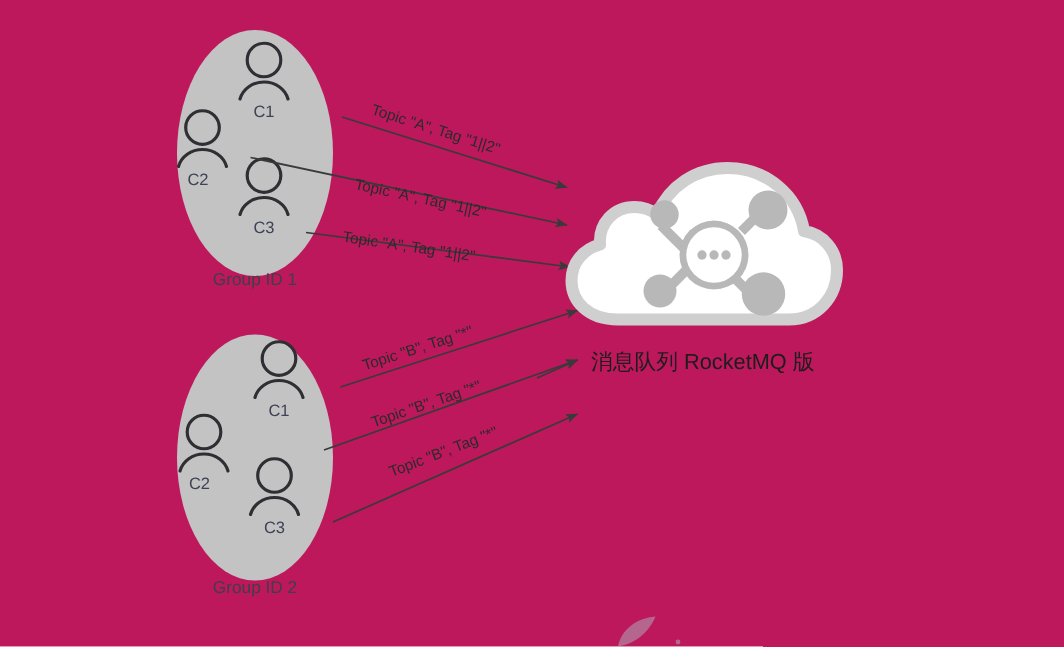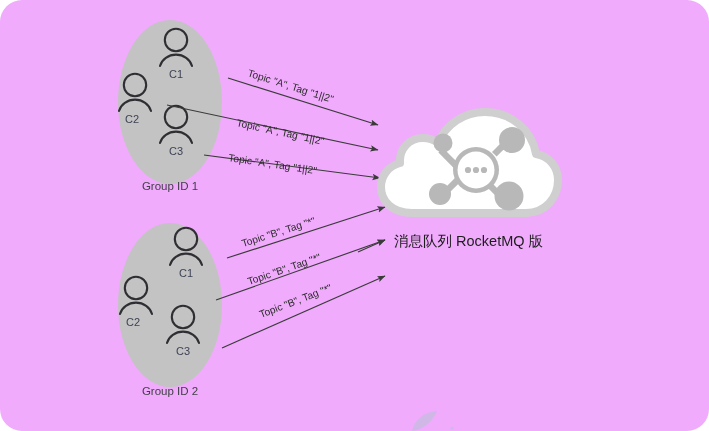--- a/index.html
+++ b/index.html
@@ -8,23 +8,22 @@
     padding: 0;
     background: #ffffff;
   }
   body {
     font-family: "Liberation Sans", "DejaVu Sans", sans-serif;
   }
   #canvas {
     position: relative;
     width: 709px;
     height: 431px;
-    background: #f0abfc;
+    background: #be185d;
     overflow: hidden;
-    border-radius: 22px;
   }
   #diagram-svg {
     position: absolute;
     left: 0;
     top: 0;
     width: 709px;
     height: 431px;
   }
   .grp-label {
     font-size: 11.5px;

